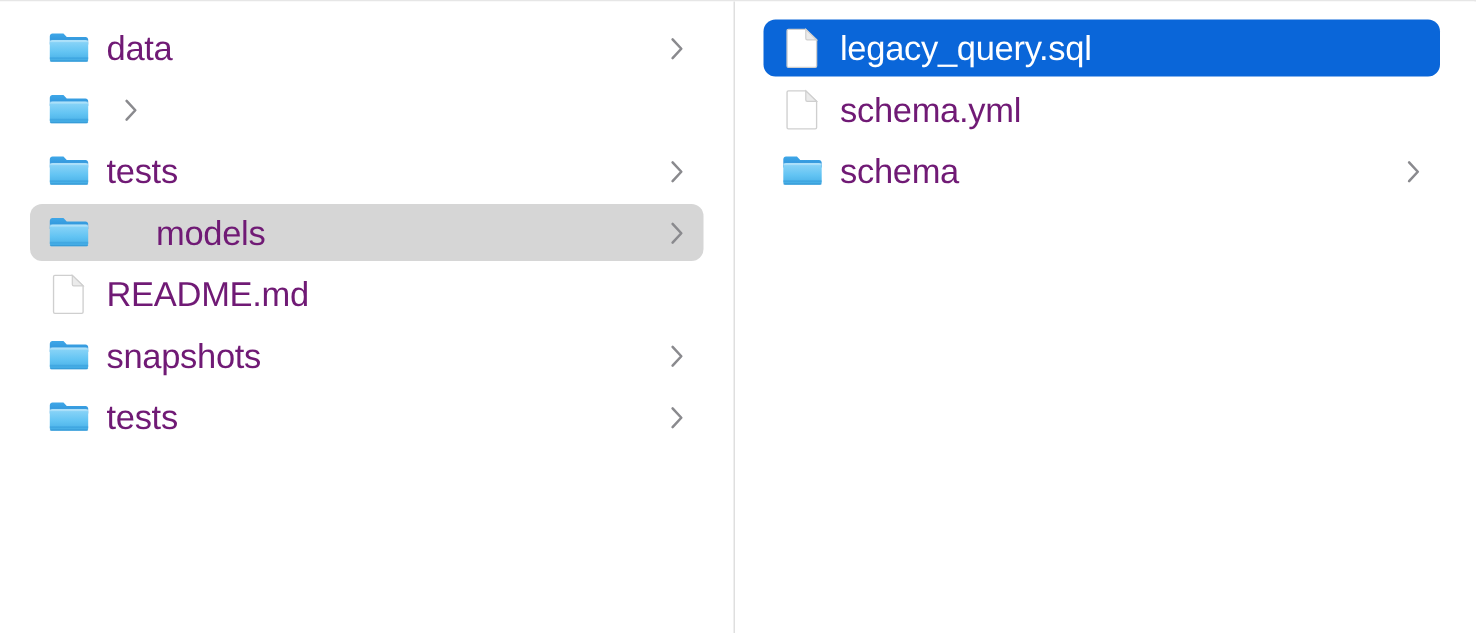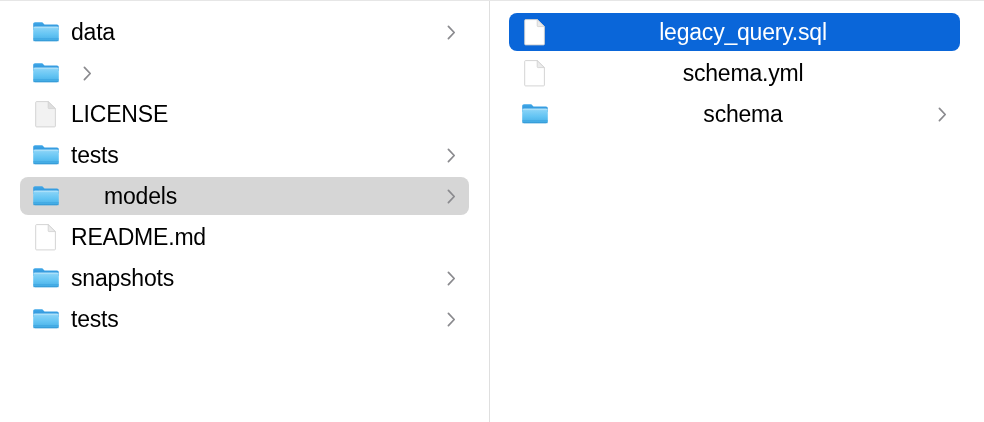--- a/index.html
+++ b/index.html
@@ -32,21 +32,20 @@
     padding-top: 9px;
     background: #ffffff;
     overflow: hidden;
   }
   .col-left {
     width: 490px;
     border-right: 1px solid #dfdfdf;
   }
   .col-right {
     width: 493px;
-    text-align: center;
   }
 
   .row {
     position: relative;
     height: 38px;
     margin: 3px 20px 3px 20px;
     border-radius: 8px;
     display: flex;
     align-items: center;
     padding: 0 10px 0 12px;
@@ -75,21 +74,21 @@
   }
   .icon svg {
     display: block;
     width: 28px;
     height: 30px;
   }
 
   .label {
     font-size: 23px;
     line-height: 28px;
-    color: #000000;
+    color: #701a75;
     letter-spacing: -0.2px;
     white-space: nowrap;
     overflow: hidden;
     text-overflow: ellipsis;
     flex: 1 1 auto;
   }
   .row.sel-blue .label {
     color: #ffffff;
   }
 
@@ -161,34 +160,20 @@
         </span>
         <span class="chevron">
           <svg width="9" height="15" viewBox="0 0 9 15" xmlns="http://www.w3.org/2000/svg">
             <path d="M1.4 1.3L7.2 7.5 1.4 13.7" fill="none" stroke="#8a8a8e" stroke-width="1.7" stroke-linecap="round" stroke-linejoin="round"></path>
           </svg>
         </span>
       </div>
       <div class="row">
         <span class="icon">
           <svg viewBox="0 0 28 30" xmlns="http://www.w3.org/2000/svg">
-            <path d="M4.6 2.6h11.6l7.2 7.0v17.4a.9 .9 0 0 1-.9 .9H4.6a.9 .9 0 0 1-.9-.9V3.5a.9 .9 0 0 1 .9-.9z" fill="#f2f2f2" stroke="#d0d0d0" stroke-width="0.9"></path>
-            <path d="M16.2 2.6l7.2 7.0h-6.3a.9 .9 0 0 1-.9-.9z" fill="#dedede" stroke="#d0d0d0" stroke-width="0.8"></path>
-          </svg>
-        </span>
-        <span class="label">LICENSE</span>
-        <span class="chevron hidden">
-          <svg width="9" height="15" viewBox="0 0 9 15" xmlns="http://www.w3.org/2000/svg">
-            <path d="M1.4 1.3L7.2 7.5 1.4 13.7" fill="none" stroke="#8a8a8e" stroke-width="1.7" stroke-linecap="round" stroke-linejoin="round"></path>
-          </svg>
-        </span>
-      </div>
-      <div class="row">
-        <span class="icon">
-          <svg viewBox="0 0 28 30" xmlns="http://www.w3.org/2000/svg">
             <defs>
               <linearGradient id="fbk" x1="0" y1="0" x2="0" y2="1">
                 <stop offset="0" stop-color="#3fa7e8"></stop>
                 <stop offset="1" stop-color="#2b8fd6"></stop>
               </linearGradient>
               <linearGradient id="ffr" x1="0" y1="0" x2="0" y2="1">
                 <stop offset="0" stop-color="#8fd6f8"></stop>
                 <stop offset="0.55" stop-color="#63c4f3"></stop>
                 <stop offset="1" stop-color="#45aee6"></stop>
               </linearGradient>

